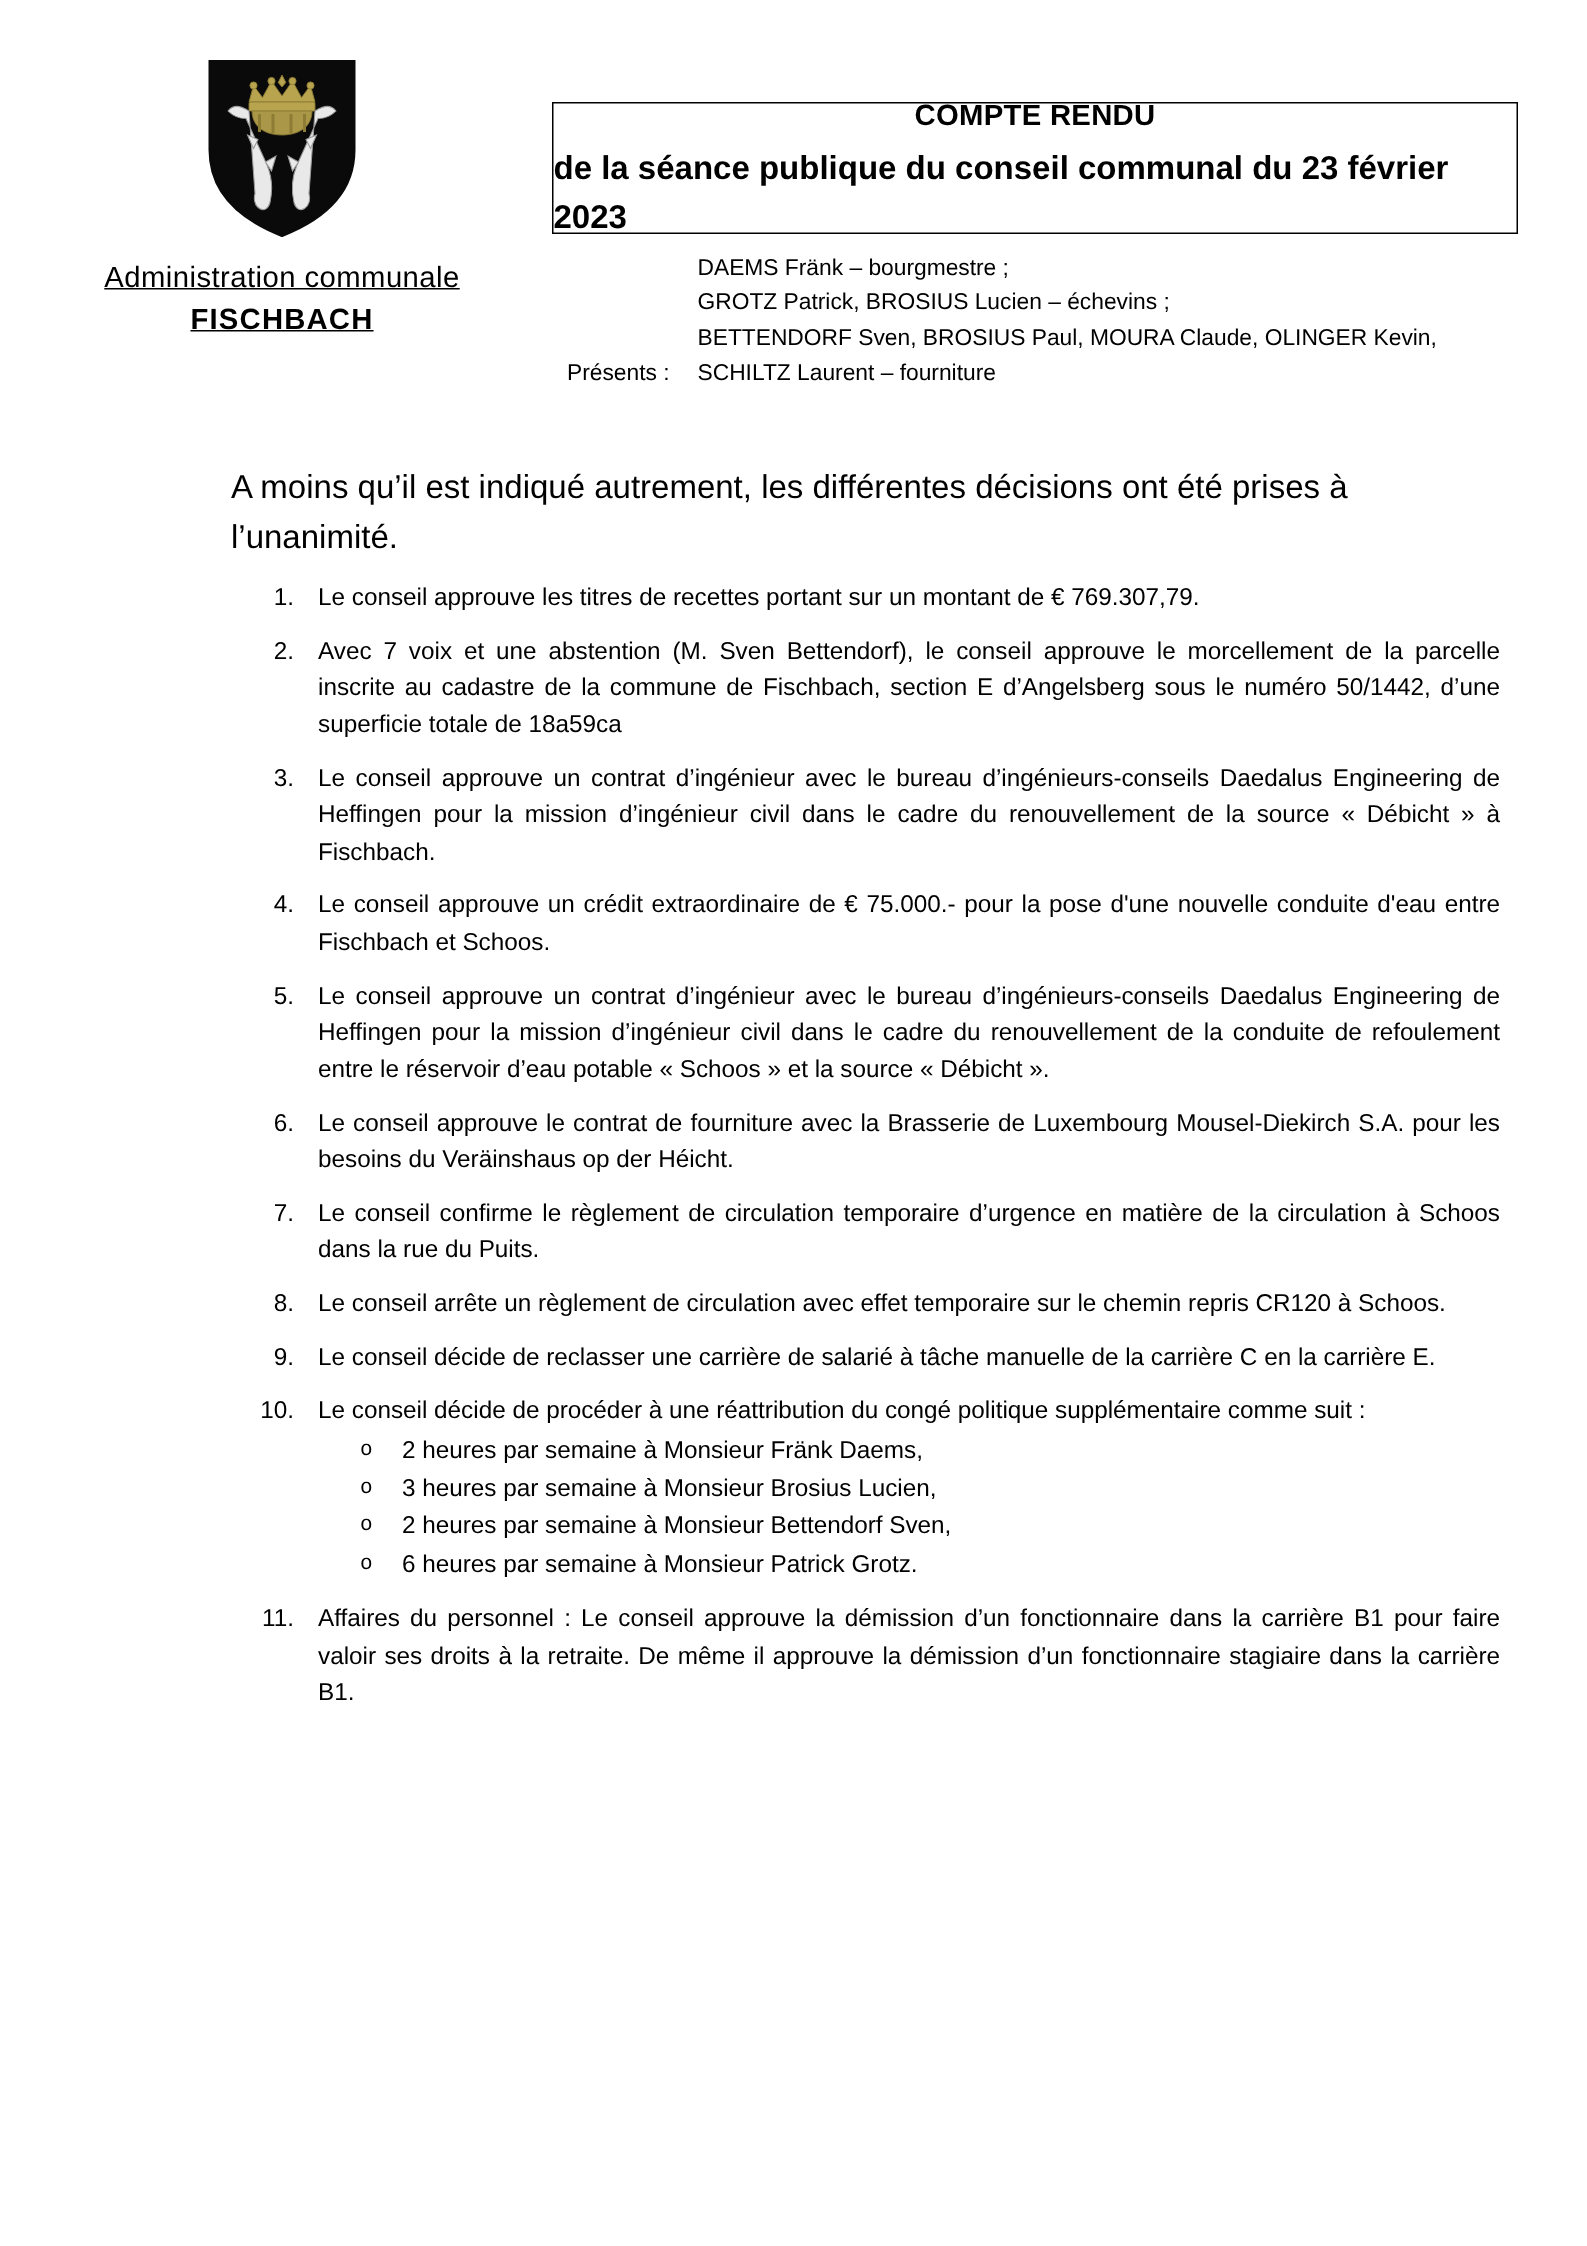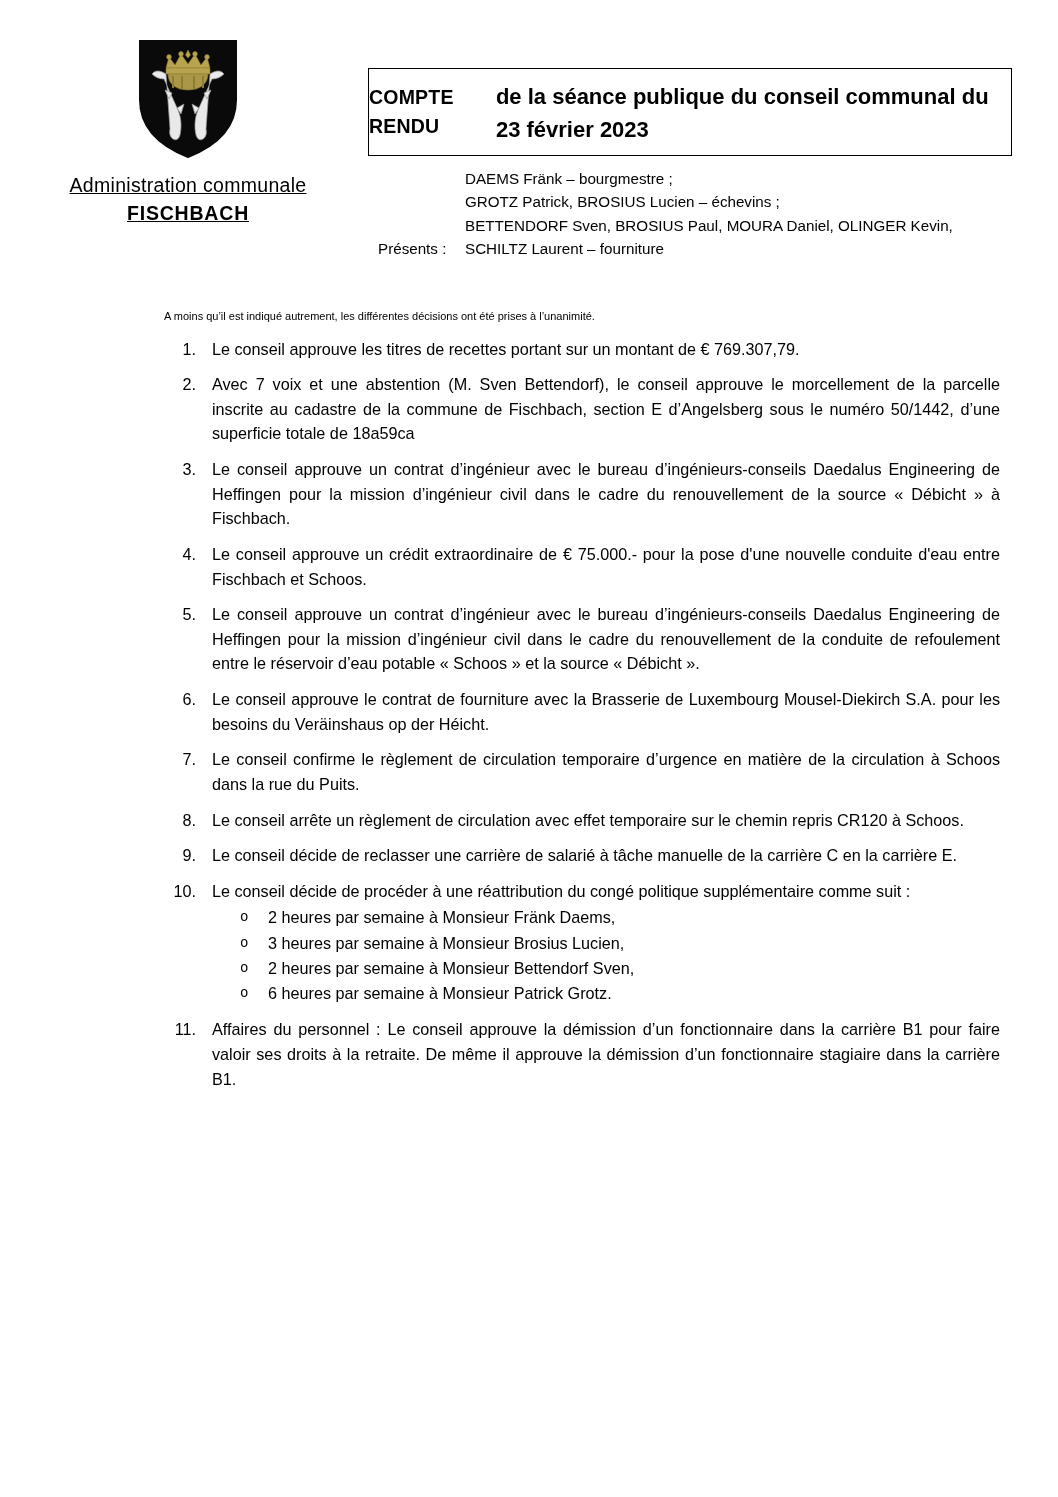--- a/index.html
+++ b/index.html
@@ -60,21 +60,21 @@
   
   .title-box {
     position: absolute;
     left: 368px;
     top: 68px;
     width: 644px;
     height: 88px;
     border: 1.6px solid #000000;
     box-sizing: border-box;
     display: flex;
-    flex-direction: row;
+    flex-direction: column;
     align-items: center;
     justify-content: center;
   }
   .title-main {
     font-size: 19.5px;
     font-weight: 700;
     letter-spacing: 0.2px;
     line-height: 1.5;
   }
   .title-sub {
@@ -113,23 +113,23 @@
   }
 
   
   .body-wrap {
     position: absolute;
     left: 150px;
     top: 308px;
     width: 850px;
   }
   .intro {
-    font-size: 11px;
+    font-size: 22px;
     line-height: 1.5;
-    margin: 0 0 12px 14px;
+    margin: 0 0 12px 4px;
   }
 
   ol.decisions {
     list-style: none;
     margin: 0;
     padding: 0;
     counter-reset: dec;
   }
   ol.decisions > li {
     position: relative;
@@ -240,21 +240,21 @@
       <div class="title-main">COMPTE RENDU</div>
       <div class="title-sub">de la séance publique du conseil communal du 23 février 2023</div>
     </div>
 
     <div class="attendance">
       <div class="att-row">
         <div class="att-label">Présents :</div>
         <div class="att-value">
           <div class="att-line">DAEMS Fränk – bourgmestre ;</div>
           <div class="att-line">GROTZ Patrick, BROSIUS Lucien – échevins ;</div>
-          <div class="att-line">BETTENDORF Sven, BROSIUS Paul, MOURA Daniel, OLINGER Kevin,</div>
+          <div class="att-line">BETTENDORF Sven, BROSIUS Paul, MOURA Claude, OLINGER Kevin,</div>
           <div class="att-line">SCHILTZ Laurent – fourniture</div>
         </div>
       </div>
     </div>
 
   </div>
 
   <div class="body-wrap">
 
     <p class="intro">A moins qu’il est indiqué autrement, les différentes décisions ont été prises à l’unanimité.</p>

